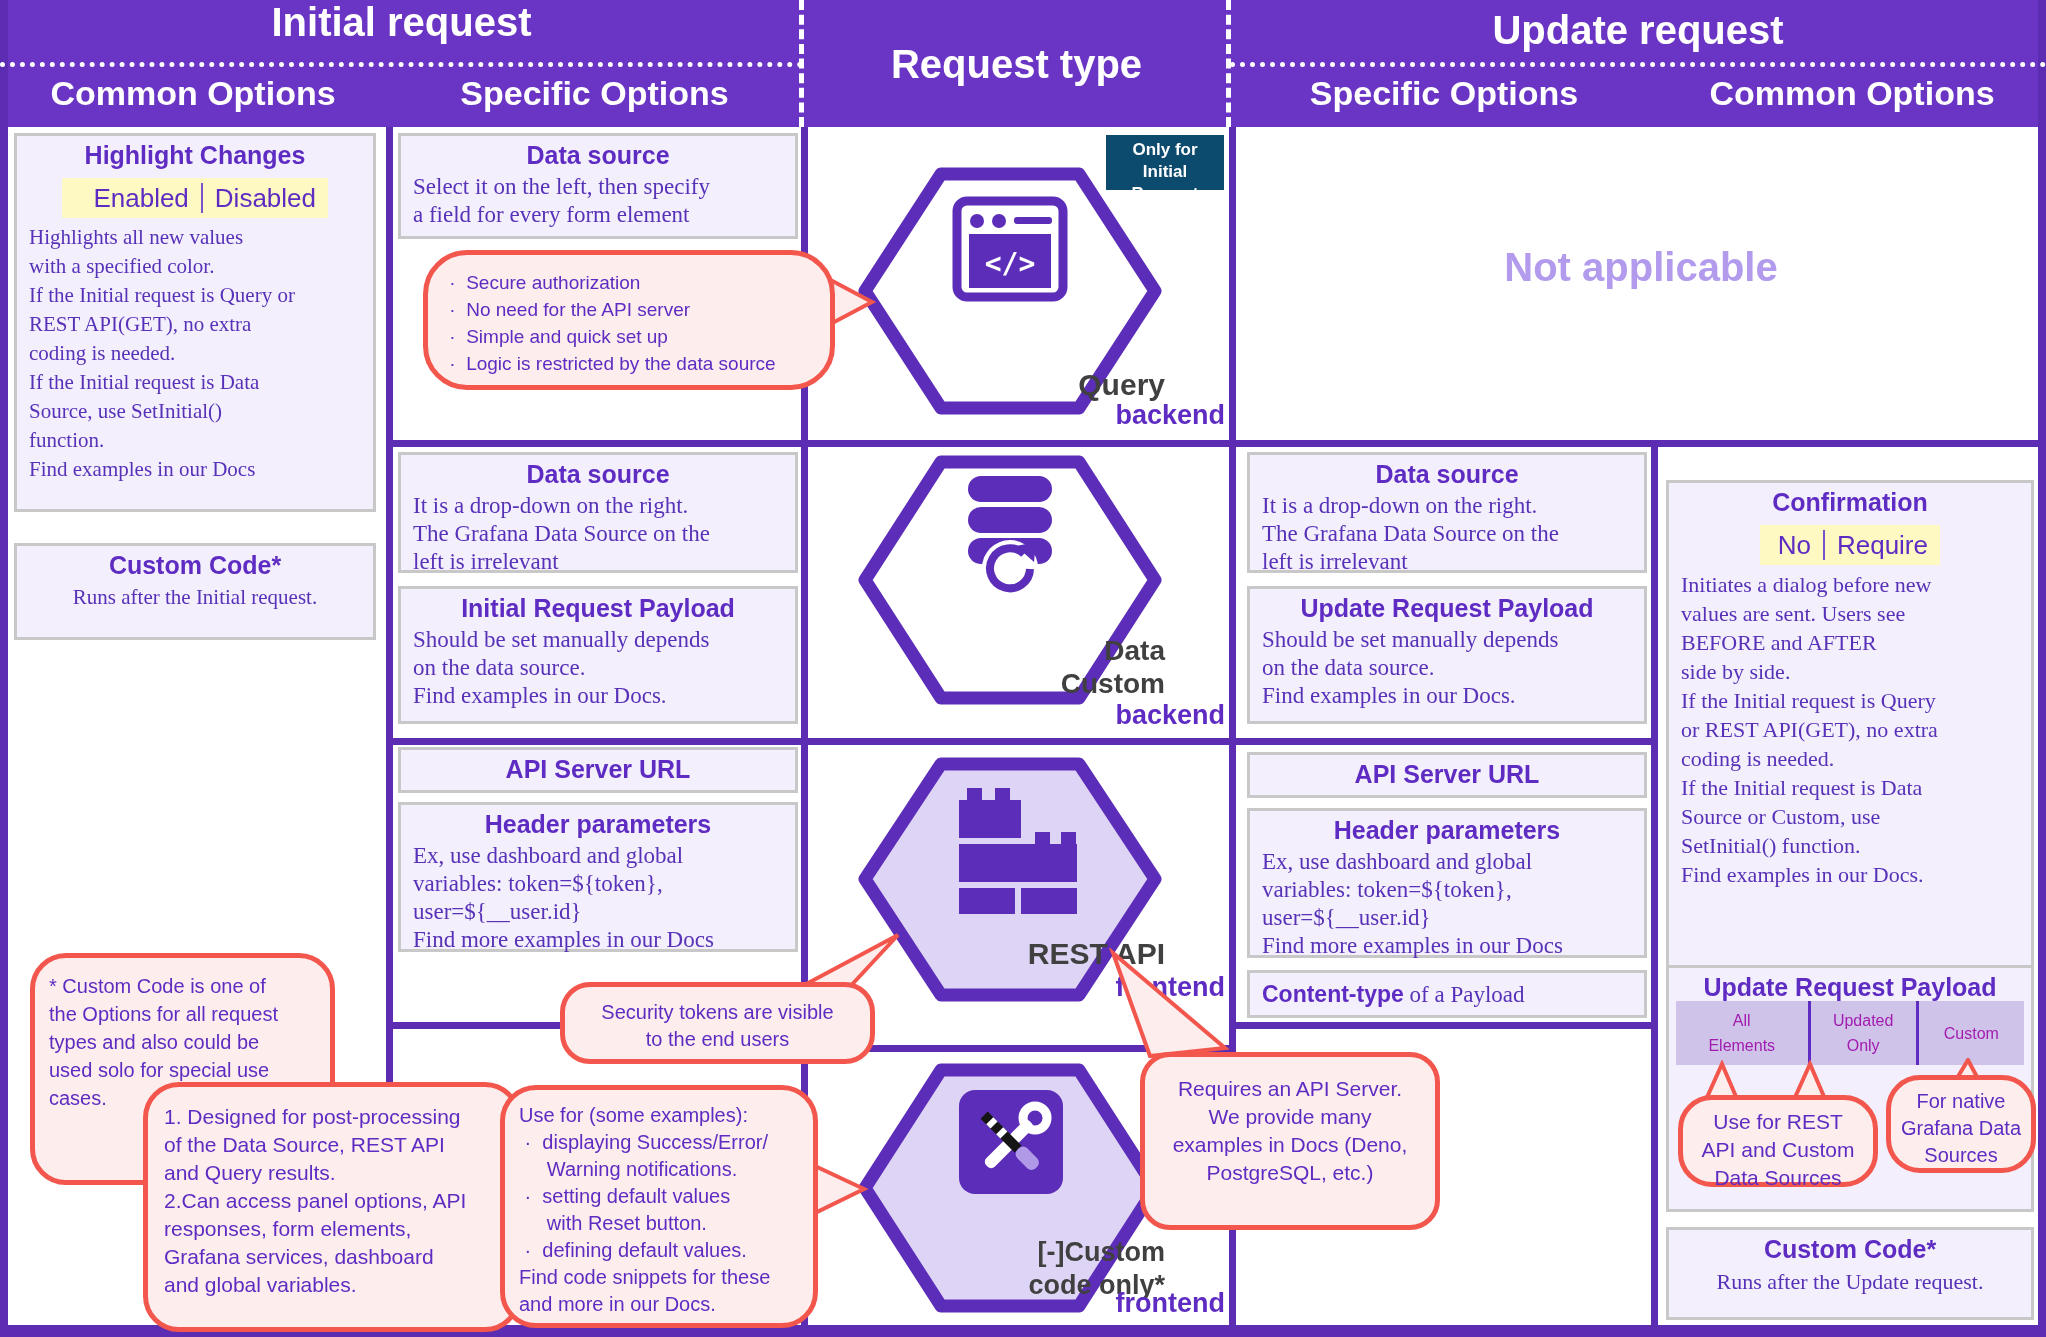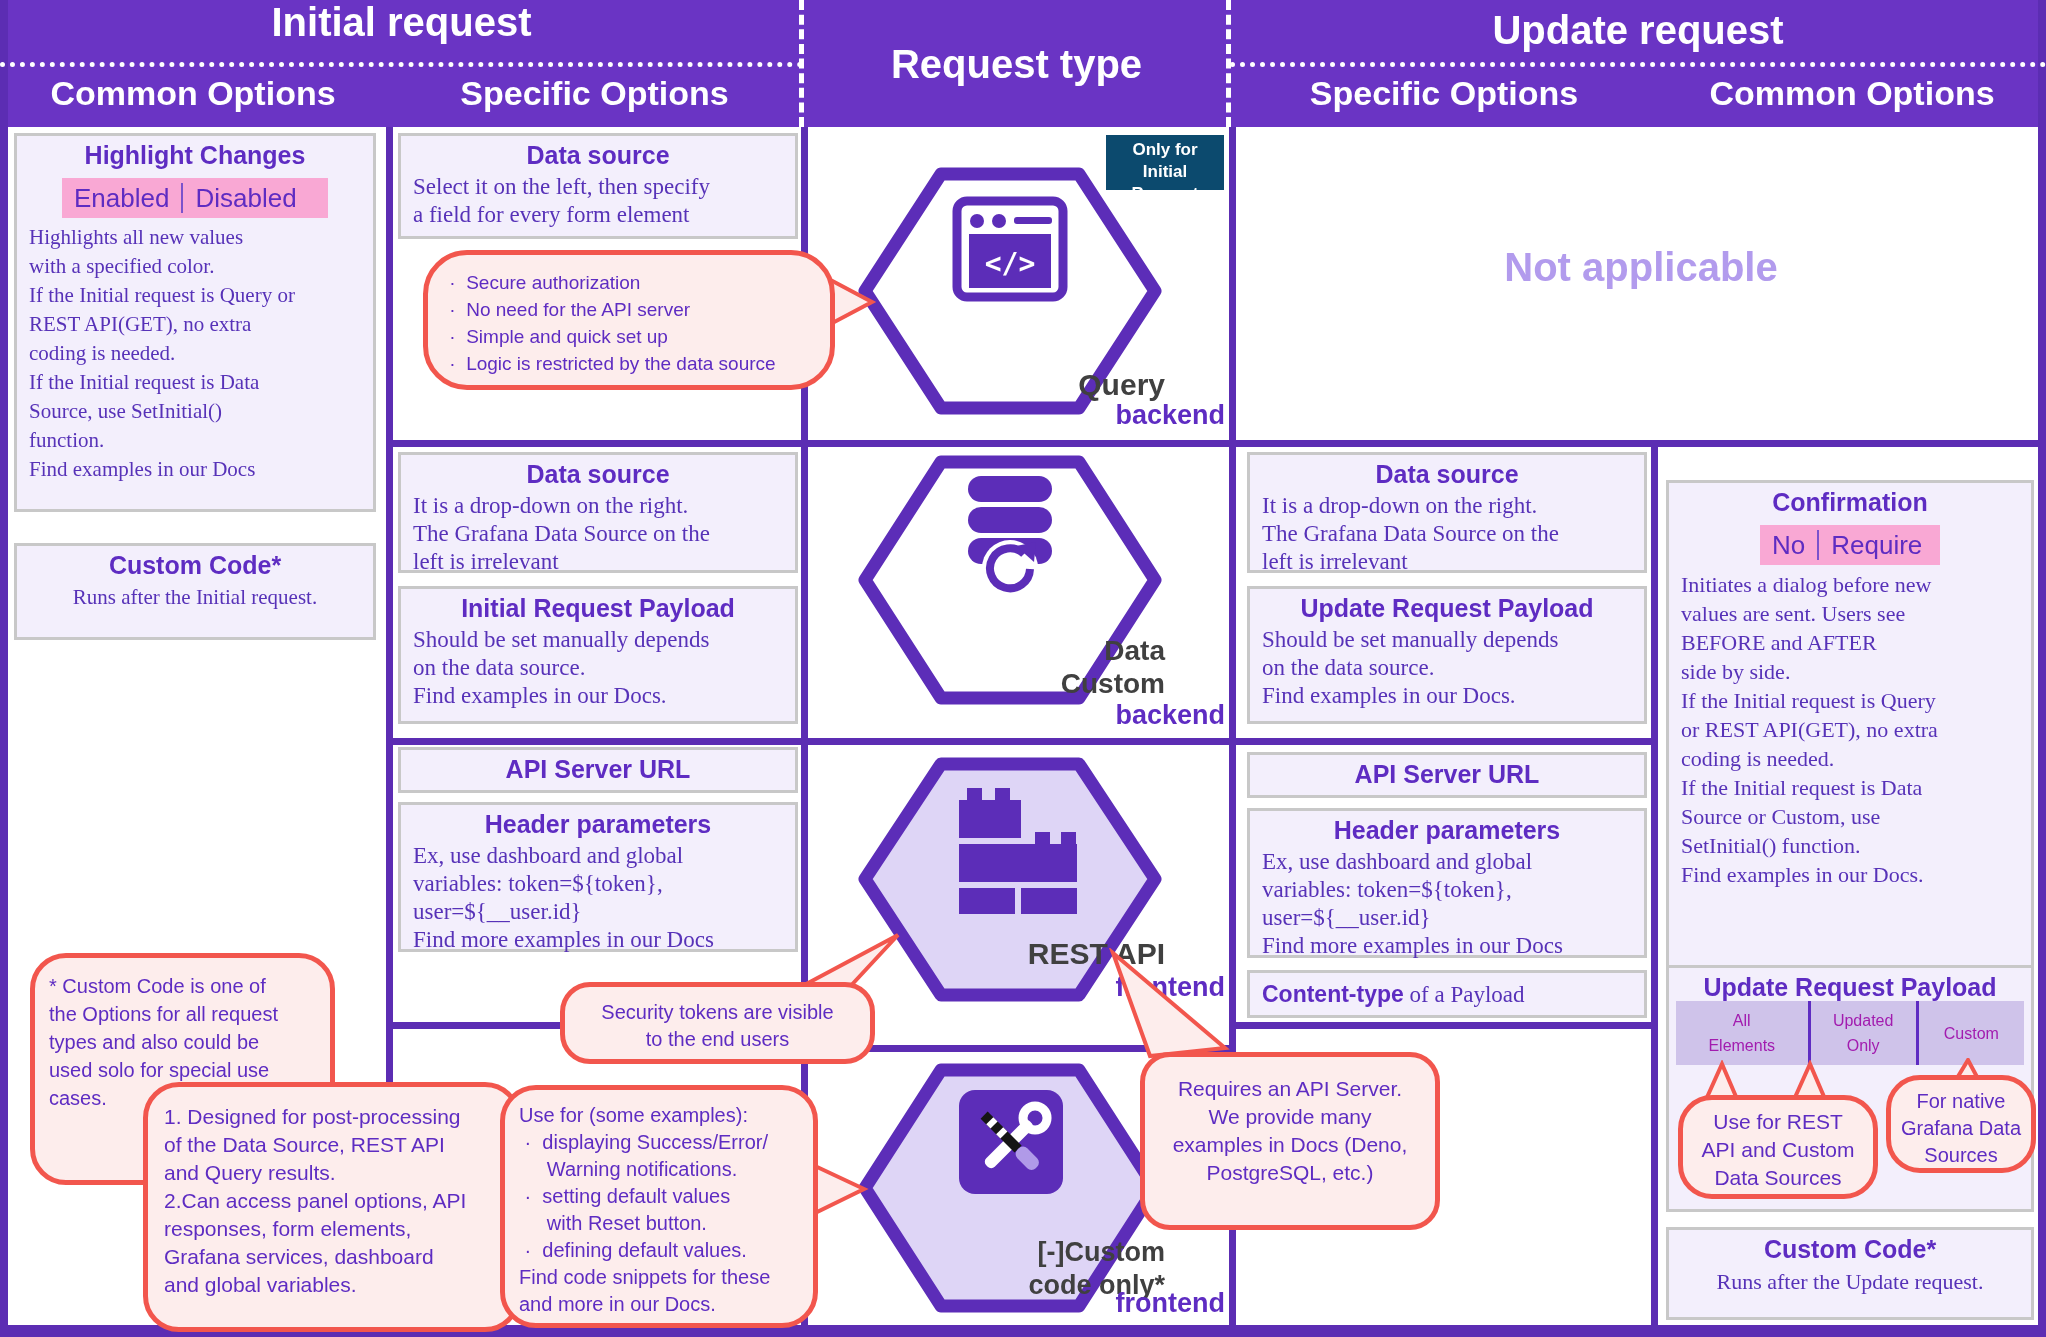--- a/index.html
+++ b/index.html
@@ -15,22 +15,22 @@
   .hdr{position:absolute;color:#fff;font-weight:bold;text-align:center;z-index:5;white-space:pre-line;}
   .hdr1{font-size:40px;}
   .hdr2{font-size:34px;}
   
   .box{position:absolute;background:#f3effc;border:3px solid #c8c8c8;box-sizing:border-box;z-index:5;}
   .box-title{font-weight:bold;font-size:25px;color:#5e2cc2;text-align:center;padding-top:5px;}
   .box-body{font-family:"Liberation Serif",serif;font-size:23px;line-height:28px;color:#5732b8;
             white-space:pre-wrap;padding:3px 12px 4px 12px;}
   .body-sm{font-size:22px;line-height:29px;}
   .body-c1{font-size:21px;line-height:29px;}
-  .toggle{background:#f9a8d4;color:#5e2cc2;font-size:26px;display:flex;align-items:center;
-          justify-content:flex-start;margin:8px auto 2px auto;height:40px;z-index:6;}
+  .toggle{background:#fef9c3;color:#5e2cc2;font-size:26px;display:flex;align-items:center;
+          justify-content:flex-end;margin:8px auto 2px auto;height:40px;z-index:6;}
   .toggle .tseg{padding:0 12px;}
   .toggle .tsep{width:2px;height:30px;background:#7a52cc;}
   
   .callout{position:absolute;background:#fdedec;border:5px solid #f2564d;border-radius:36px;
            color:#5e2cc2;white-space:pre-wrap;box-sizing:border-box;z-index:7;}
   .tail{position:absolute;z-index:6;}
   
   .hexwrap{position:absolute;z-index:3;}
   .hexlabel{position:absolute;left:0;right:0;text-align:right;font-family:Liberation Sans, sans-serif;
             font-weight:bold;color:#404040;white-space:pre-line;z-index:4;}
@@ -327,21 +327,21 @@
   </div>
   <svg class="tail" style="left:1700px;top:1060px;z-index:8;" width="46" height="48">
     <polygon points="4,44 22,4 40,46" fill="#fdedec" stroke="#f2564d" stroke-width="4"></polygon>
   </svg>
   <svg class="tail" style="left:1788px;top:1060px;z-index:8;" width="46" height="48">
     <polygon points="4,44 22,4 40,46" fill="#fdedec" stroke="#f2564d" stroke-width="4"></polygon>
   </svg>
   <svg class="tail" style="left:1948px;top:1058px;z-index:8;" width="42" height="34">
     <polygon points="3,30 20,2 36,32" fill="#fdedec" stroke="#f2564d" stroke-width="4"></polygon>
   </svg>
-  <div class="callout" style="left:1678px;top:1095px;width:200px;height:104px;font-size:21px;line-height:28px;padding:8px 4px;text-align:center;border-radius:34px;z-index:9;">Use for REST
+  <div class="callout" style="left:1678px;top:1095px;width:200px;height:92px;font-size:21px;line-height:28px;padding:8px 4px;text-align:center;border-radius:34px;z-index:9;">Use for REST
 API and Custom
 Data Sources</div>
   <div class="callout" style="left:1886px;top:1075px;width:150px;height:98px;font-size:20px;line-height:27px;padding:8px 2px;text-align:center;border-radius:34px;z-index:9;">For native
 Grafana Data
 Sources</div>
 
   <div class="box" style="left:1666px;top:1227px;width:368px;height:93px;">
     <div class="box-title">Custom Code*</div>
     <div class="box-body body-sm" style="text-align:center;">Runs after the Update request.</div>
   </div>

